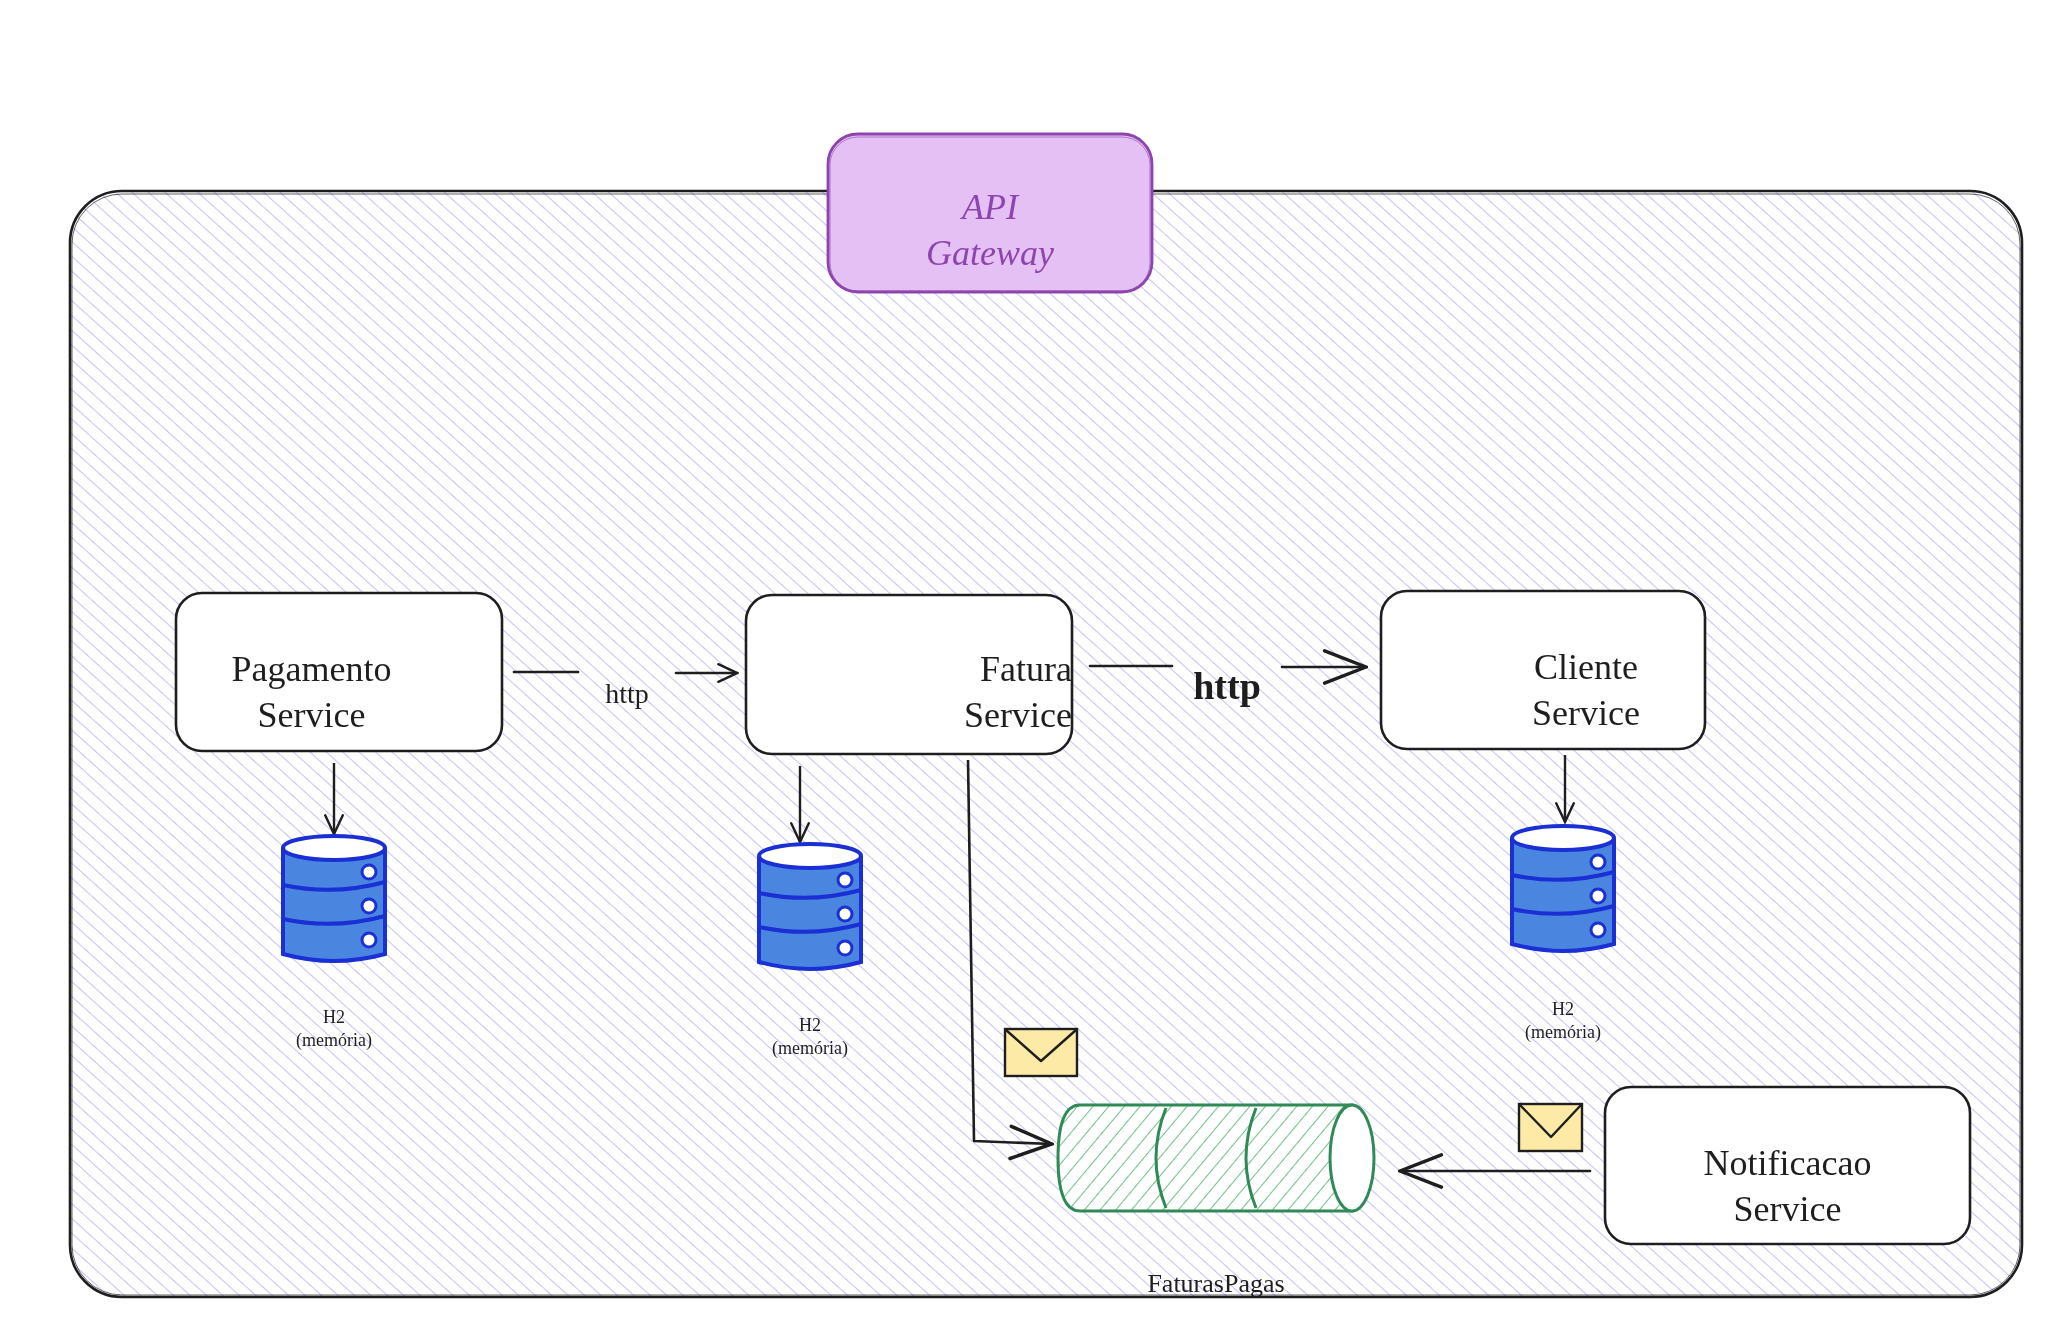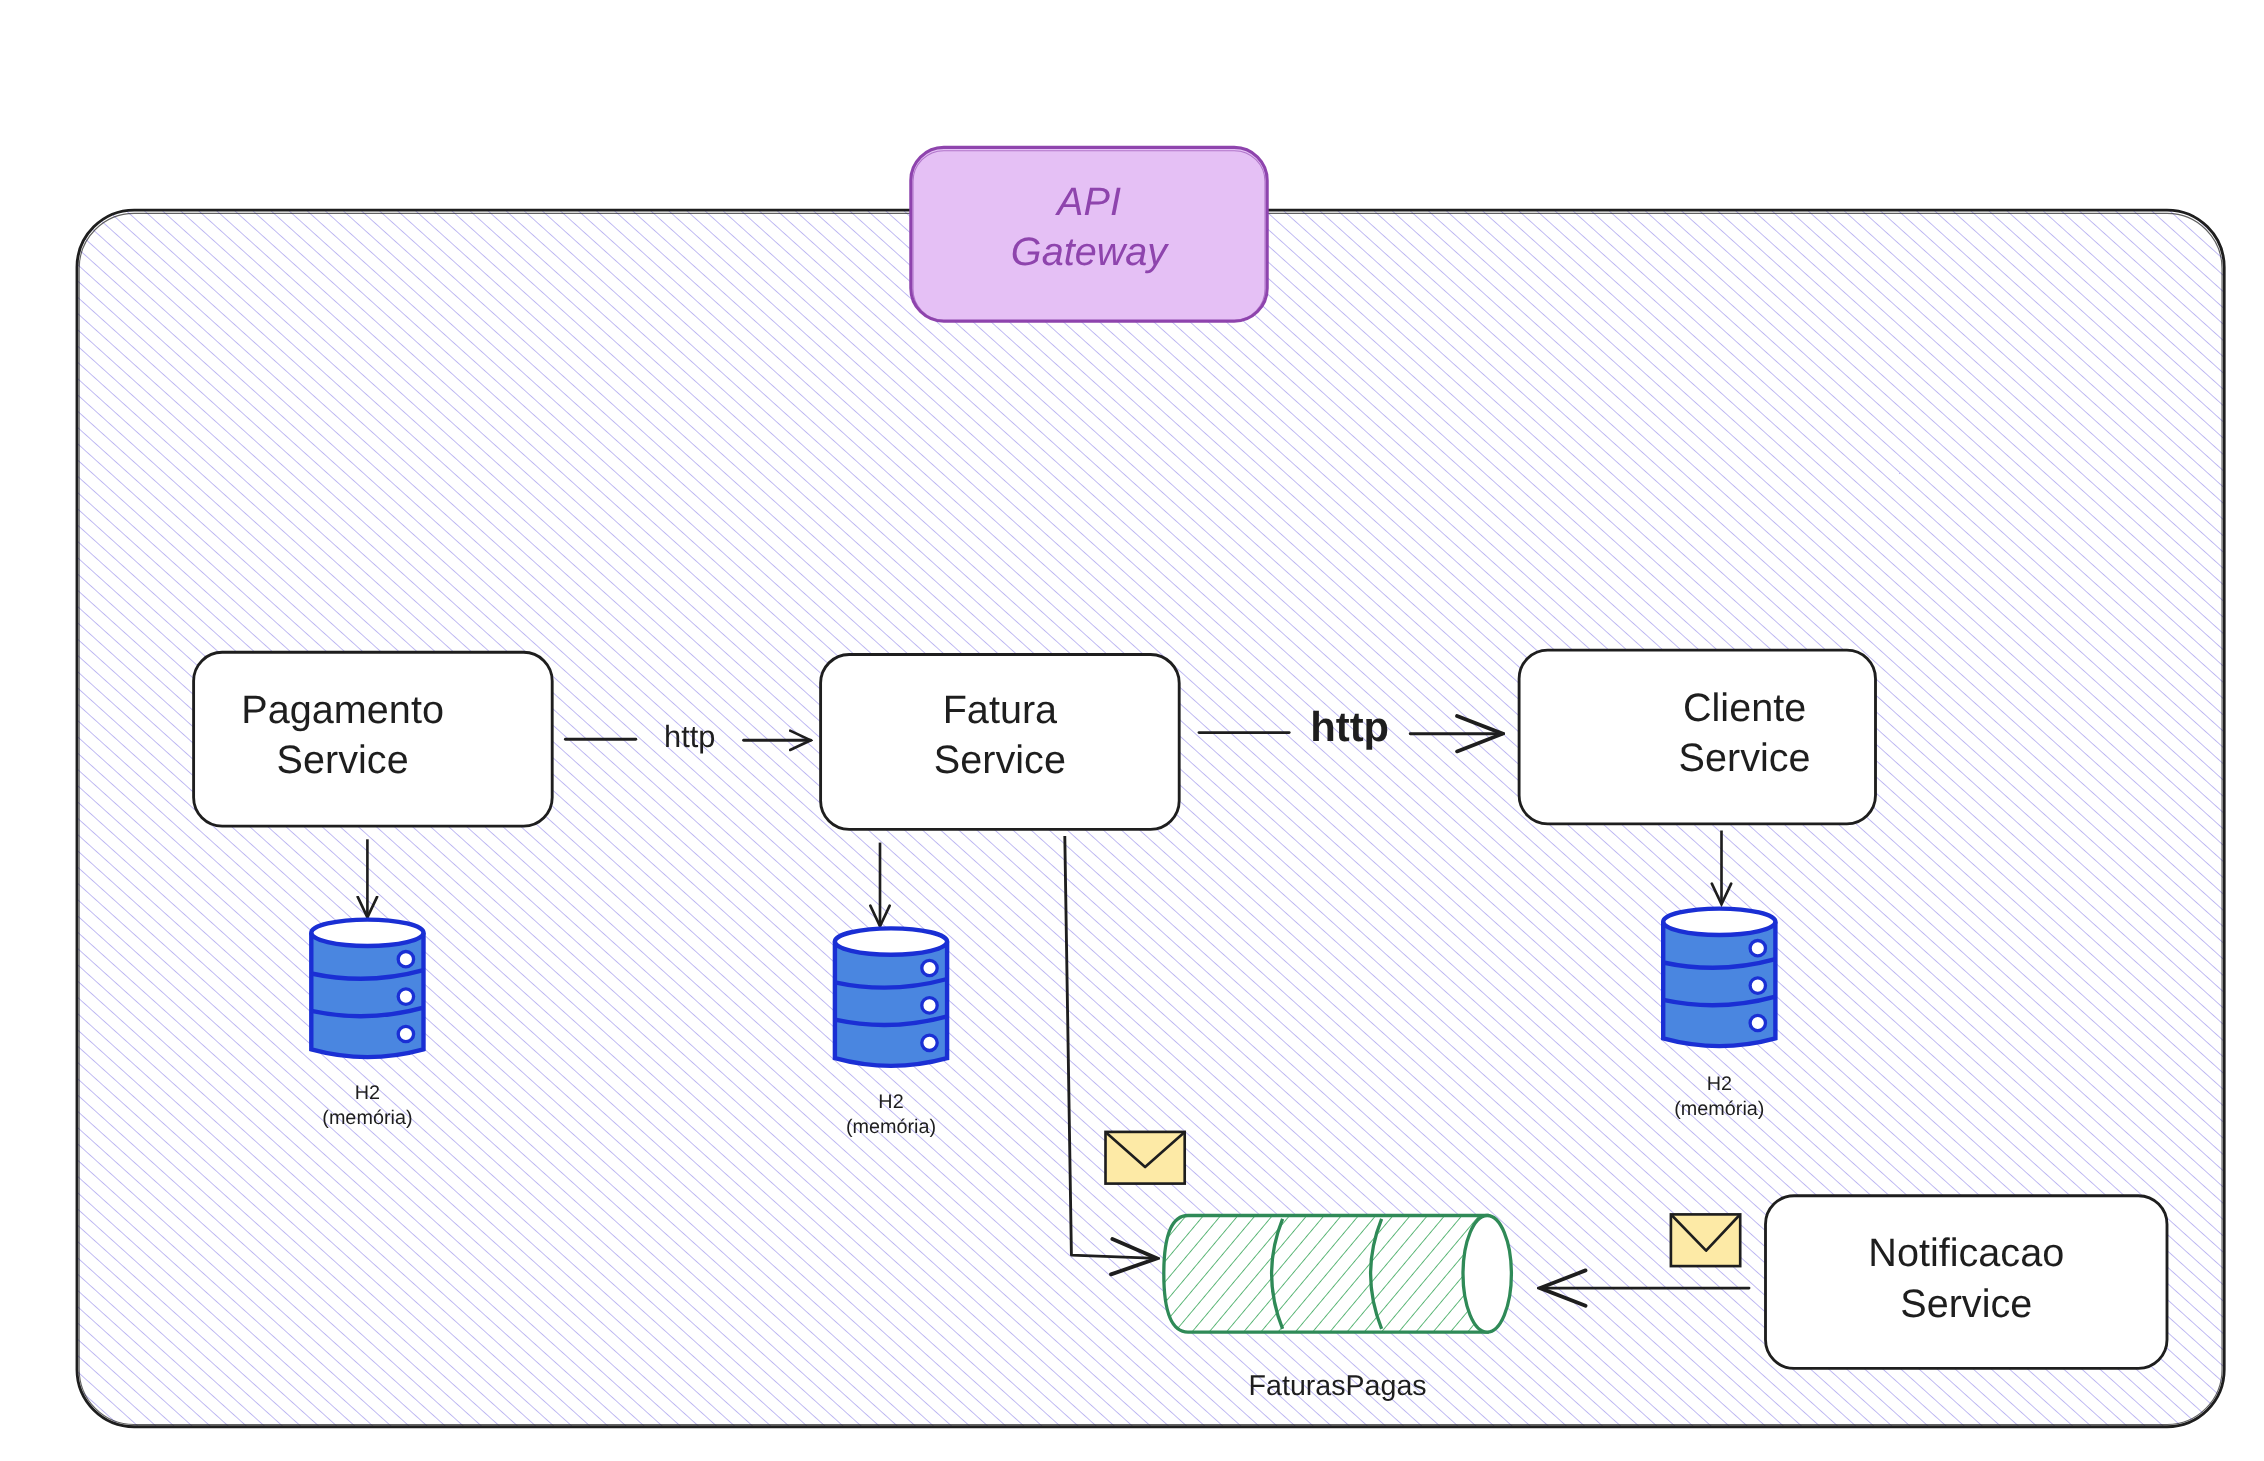--- a/index.html
+++ b/index.html
@@ -1,20 +1,20 @@
 <!DOCTYPE html>
 <html><head>
 <meta charset="utf-8">
 <style>
   html, body { margin:0; padding:0; background:#ffffff; }
   body { width:2058px; height:1328px; position:relative; overflow:hidden;
          font-family: "DejaVu Sans", sans-serif; }
   #canvas { position:absolute; left:0; top:0; width:2058px; height:1328px; }
   .lbl { position:absolute; text-align:center; color:#1e1e1e;
-         font-family: Liberation Sans, sans-serif; line-height:1.28; white-space:pre-line; }
+         font-family: Liberation Serif, serif; line-height:1.28; white-space:pre-line;margin-top:24px; }
   .box-lbl { font-size:36px; }
   .gw-lbl { font-size:36px; color:#8e44ad; font-style:italic; }
   .edge-lbl { font-size:28px; background:transparent; }
   .db-lbl { font-size:18px; line-height:1.3; }
 </style>
 </head>
 <body>
 
 <svg id="canvas" viewBox="0 0 2058 1328" xmlns="http://www.w3.org/2000/svg">
   <defs>
@@ -124,21 +124,21 @@
     <rect x="0" y="0" width="63" height="47" fill="#fdeaa6" stroke="#1e1e1e" stroke-width="2.4"></rect>
     <polyline points="1,1 32,33 62,1" fill="none" stroke="#1e1e1e" stroke-width="2.4" stroke-linejoin="round"></polyline>
   </g>
 </svg>
 
 <div class="lbl gw-lbl" style="left:828px; top:160px; width:324px;">API
 Gateway</div>
 
 <div class="lbl box-lbl" style="left:176px; top:622px; width:271px;">Pagamento
 Service</div>
-<div class="lbl box-lbl" style="left:746px; top:622px; width:326px;">Fatura
+<div class="lbl box-lbl" style="left:746px; top:622px; width:326px;text-align:right;">Fatura
 Service</div>
 <div class="lbl box-lbl" style="left:1438px; top:620px; width:296px;">Cliente
 Service</div>
 <div class="lbl box-lbl" style="left:1605px; top:1116px; width:365px;">Notificacao
 Service</div>
 
 <div class="lbl edge-lbl" style="left:580px; top:652px; width:94px;">http</div>
 <div class="lbl edge-lbl" style="left:1172px; top:638px; width:110px; font-size:38px; font-weight:bold;">http</div>
 
 <div class="lbl db-lbl" style="left:234px; top:982px; width:200px;">H2

